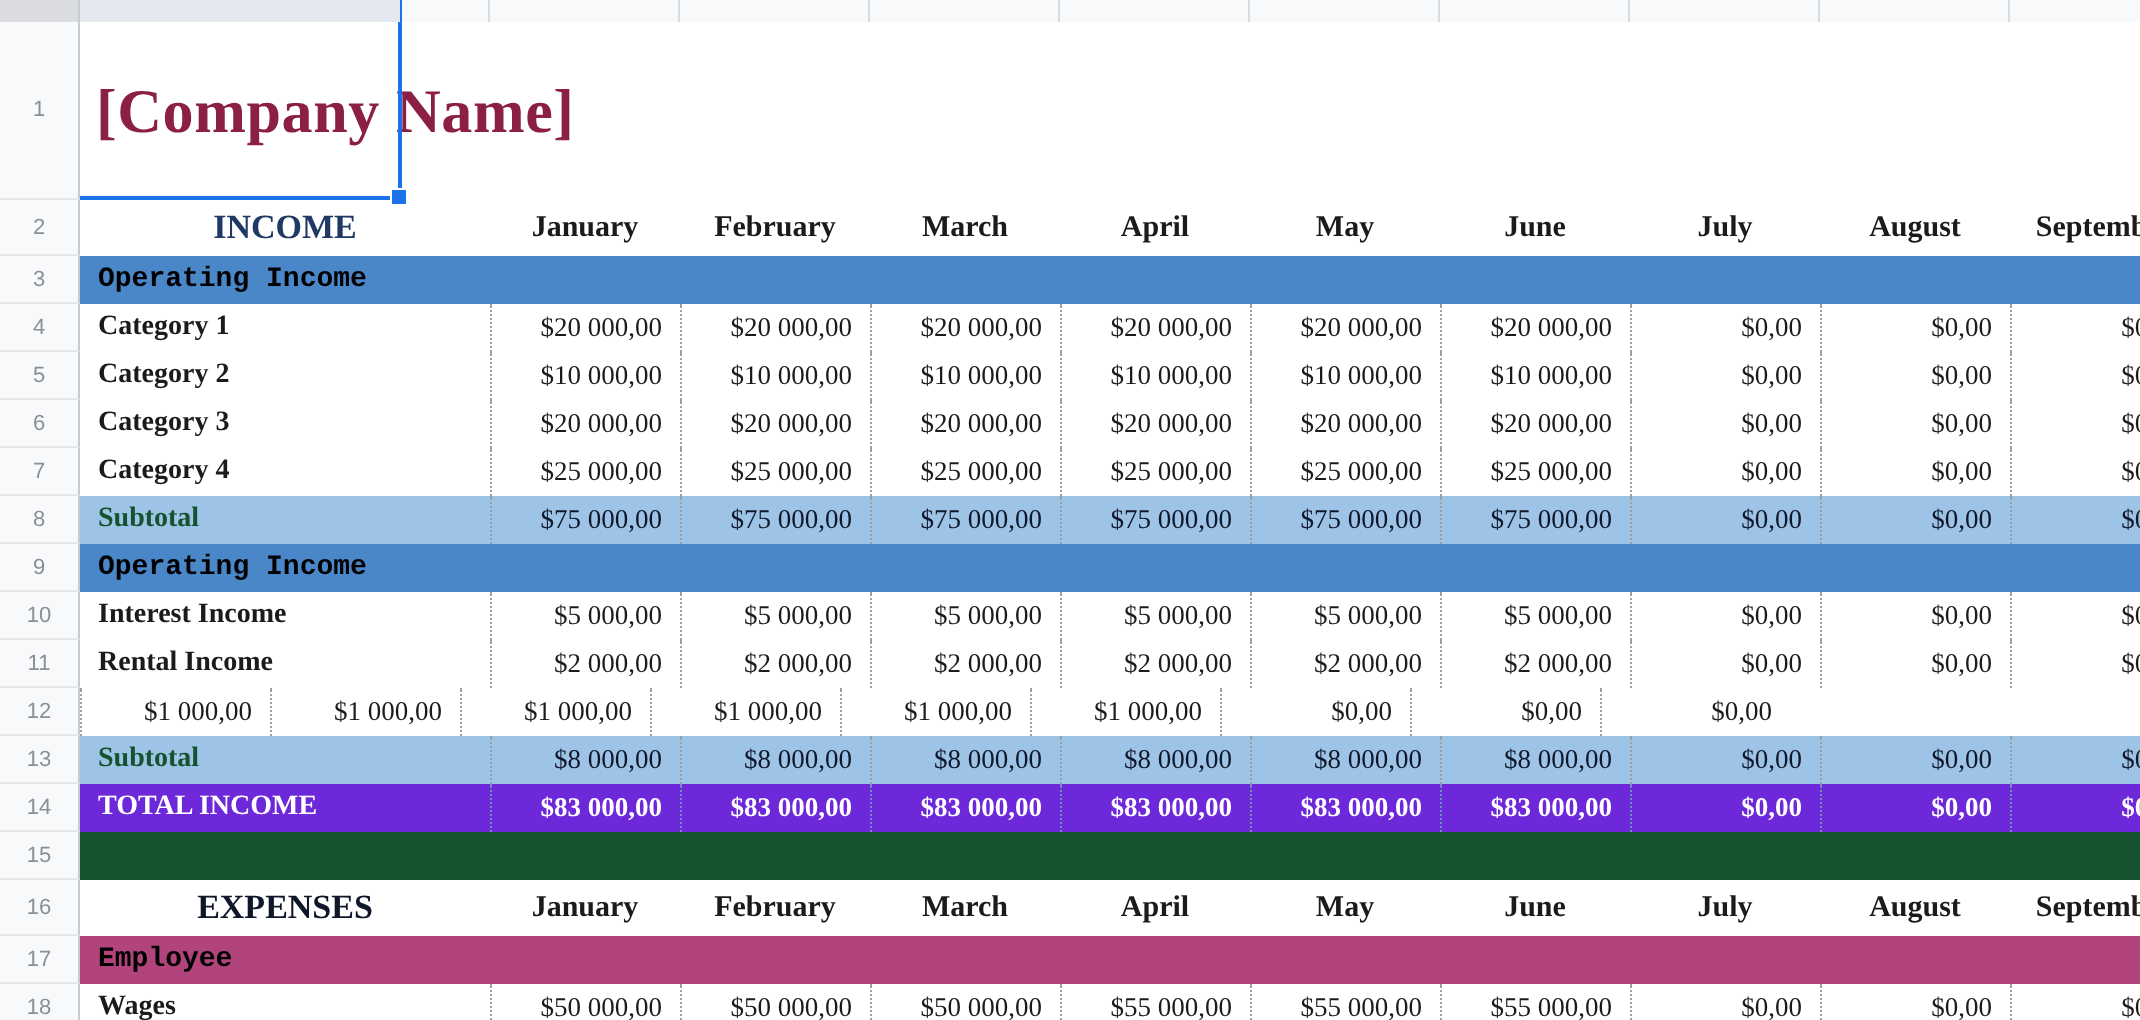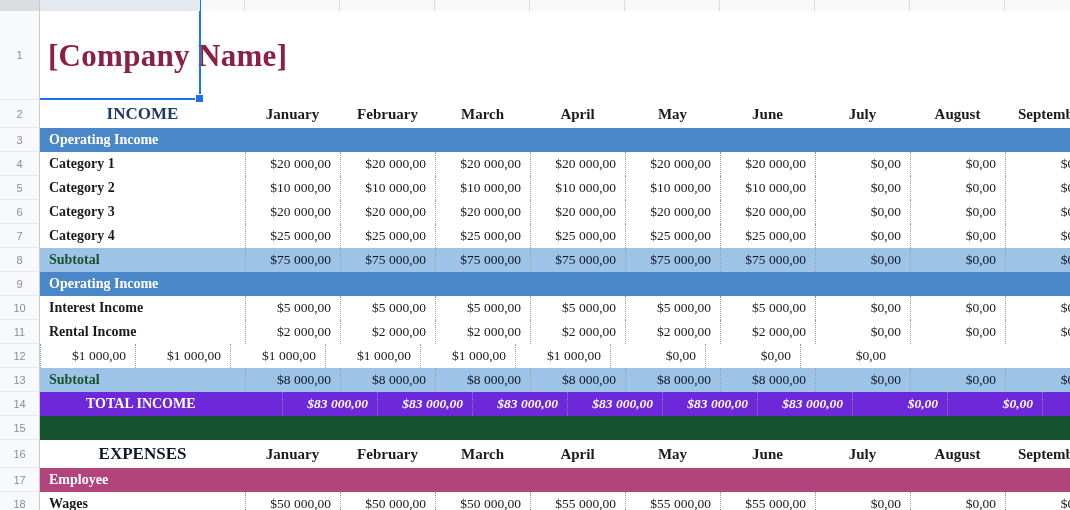--- a/index.html
+++ b/index.html
@@ -120,23 +120,24 @@
     padding-right: 0;
     font-size: 15px;
     font-weight: bold;
     color: #1b1b1b;
   }
 
   .r-section { height: 24px; }
   .r-section.blue { background: #4a87c8; }
   .r-section.mauve { background: #b1457b; }
   .r-section .label-cell {
-    color: #ffffff;
+    color: #000000;
     font-size: 14px;
     font-weight: bold;
+    font-family: Liberation Mono, monospace;
   }
   .r-section .val-cell { border: none; }
 
   .r-item { height: 24px; background: #ffffff; }
   .r-item .label-cell {
     font-size: 14px;
     font-weight: bold;
     color: #1b1b1b;
   }
 
@@ -147,24 +148,23 @@
     color: #14532d;
     text-align: right;
   }
   .r-sub .val-cell { color: #0f172a; }
 
   .r-total { height: 24px; background: #6d28d9; }
   .r-total .label-cell {
     font-size: 14px;
     font-weight: bold;
     color: #ffffff;
-    margin-left: 37px;
   }
   .r-total .val-cell { color: #ffffff; font-weight: bold; }
-  .r-total .val-cell.dotted { border-left: 1px dotted #6f93b5; font-style: italic; }
+  .r-total .val-cell.dotted { border-left: 1px dotted #6f93b5; }
 
   .r-blank { height: 24px; background: #14532d; }
 
   
   .sel-box {
     position: absolute;
     left: 199px; top: 11px;
     width: 2px; height: 89px;
     background: #1a73e8;
     z-index: 7;

